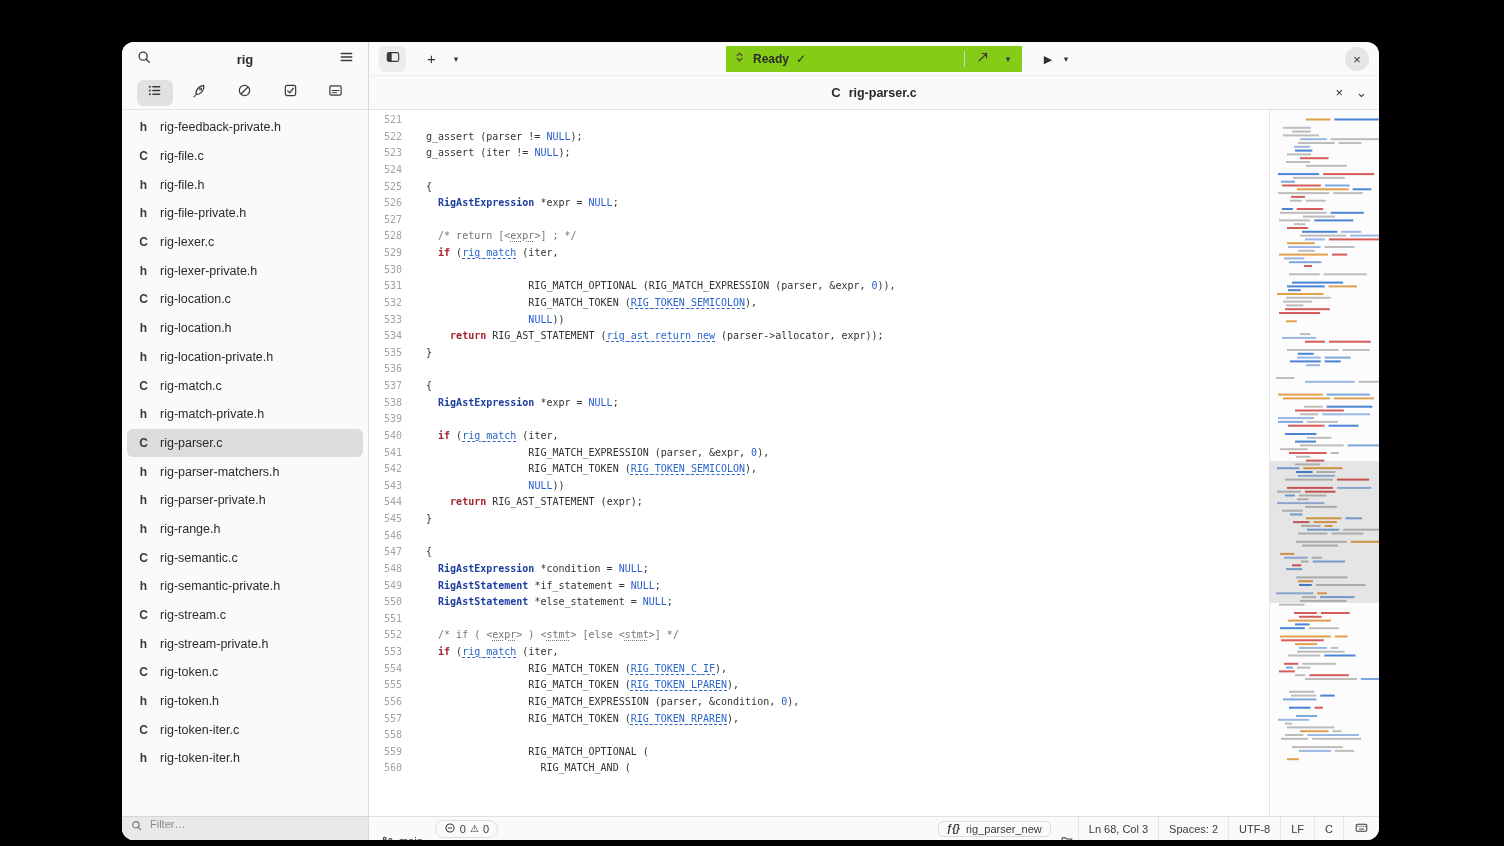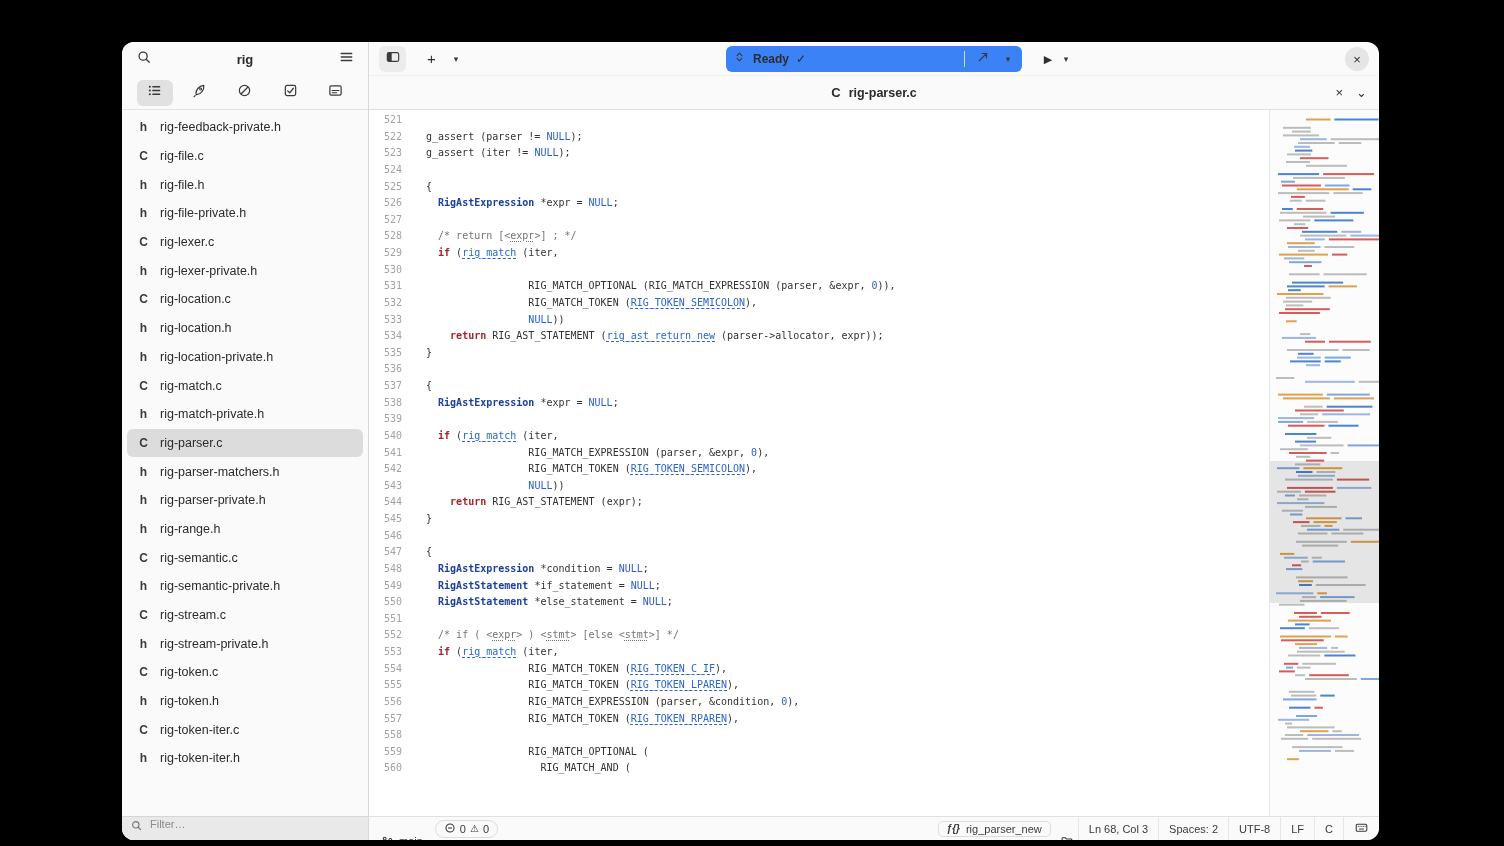--- a/index.html
+++ b/index.html
@@ -34,21 +34,21 @@
   .filter-input::placeholder{color:#8a8a8a;}
 
   
   .main{flex:1;display:flex;flex-direction:column;min-width:0;}
   .headerbar{height:34px;position:relative;display:flex;align-items:center;padding:0 10px;
              border-bottom:1px solid #efefef;gap:4px;}
   .hb-btn{width:27px;height:26px;display:flex;align-items:center;justify-content:center;border-radius:6px;}
   .toggle-btn{background:#ececec;}
   .chev{font-size:9px;color:#3a3a3a;width:14px;height:26px;display:flex;align-items:center;justify-content:center;}
   .omnibar{position:absolute;left:50%;top:4px;transform:translateX(-50%);width:296px;height:26px;
-           background:#3b82f6;border-radius:6px;display:flex;align-items:center;padding:0 7px;gap:7px;}
+           background:#84cc16;border-radius:1px;display:flex;align-items:center;padding:0 7px;gap:7px;}
   .omnibar .status{font-weight:700;font-size:12px;color:#2c2c2c;}
   .omnibar .okmark{font-size:12px;color:#2c2c2c;}
   .omnibar .spacer{flex:1;}
   .omnibar .divider{width:1px;height:16px;background:#d4d4d4;}
   .run-group{position:absolute;left:calc(50% + 163px);top:4px;height:26px;display:flex;align-items:center;}
   .play{font-size:11px;color:#2f2f2f;width:22px;text-align:center;}
   .close-btn{position:absolute;right:10px;top:5px;width:24px;height:24px;border-radius:50%;
              background:#e5e5e5;display:flex;align-items:center;justify-content:center;
              font-size:13px;color:#2e2e2e;line-height:1;}
 

